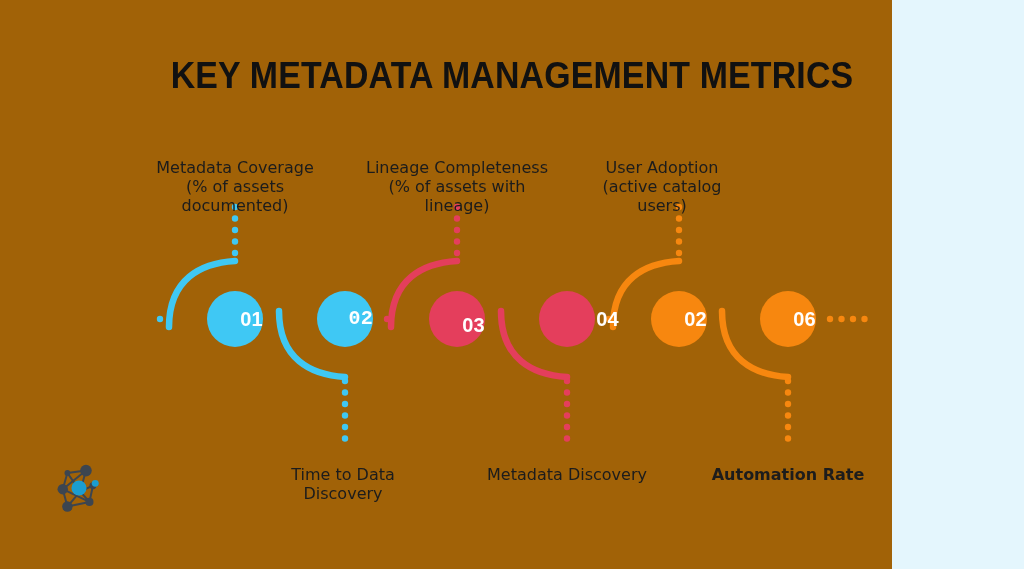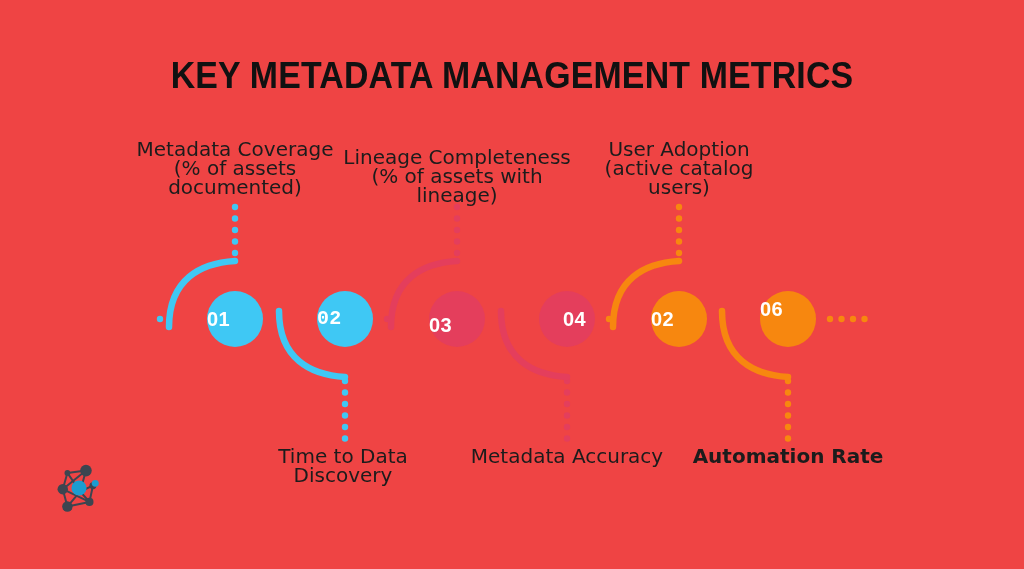--- a/index.html
+++ b/index.html
@@ -9,23 +9,23 @@
   }
   body {
     width: 1024px;
     height: 569px;
     background: #e4f6fd;
     font-family: "DejaVu Sans", sans-serif;
     overflow: hidden;
   }
   #stage {
     position: relative;
-    width: 1024px;
+    width: 892px;
     height: 569px;
-    background: #ef4444;
+    background: #a16207;
   }
 
   
   #title {
     position: absolute;
     top: 55px;
     left: 0;
     width: 1024px;
     text-align: center;
     font-family: "Liberation Sans", sans-serif;
@@ -45,35 +45,36 @@
     left: 0;
     width: 1024px;
     height: 569px;
   }
 
   
   .label {
     position: absolute;
     text-align: center;
     font-family: "DejaVu Sans", sans-serif;
-    font-size: 20px;
+    font-size: 16px;
     line-height: 19px;
     color: #1c1c1c;
     white-space: pre-line;
+    margin-top: 18px;
   }
   .label.top  { }
   .label.bottom { }
 
   
   .circle-num {
     position: absolute;
     width: 56px;
     height: 56px;
     line-height: 56px;
-    text-align: left;
+    text-align: right;
     font-family: "Liberation Sans", sans-serif;
     font-weight: bold;
     font-size: 20px;
     color: #ffffff;
     letter-spacing: 0.3px;
     pointer-events: none;
   }
 
   
   #logo {
@@ -154,30 +155,30 @@
 
   <div id="overlay">
       <div class="circle-num" style="left: 207px; top: 291px;">01</div>
       <div class="label top" style="width: 260px; left: 105px; top: 140px;">Metadata Coverage
 (% of assets
 documented)</div>
       <div class="circle-num" style="left: 317px; top: 291px; font-family: Liberation Mono, monospace;">02</div>
       <div class="label bottom" style="width: 260px; left: 213px; top: 447px;">Time to Data
 Discovery</div>
       <div class="circle-num" style="left: 429px; top: 297px;">03</div>
-      <div class="label top" style="width: 260px; left: 327px; top: 148px;">Lineage Completeness
+      <div class="label top" style="width: 260px; left: 327px; top: 140px;">Lineage Completeness
 (% of assets with
 lineage)</div>
       <div class="circle-num" style="left: 563px; top: 291px;">04</div>
-      <div class="label bottom" style="width: 260px; left: 437px; top: 447px;">Metadata Accuracy</div>
+      <div class="label bottom" style="width: 260px; left: 437px; top: 447px;">Metadata Discovery</div>
       <div class="circle-num" style="left: 651px; top: 291px;">02</div>
-      <div class="label top" style="width: 260px; left: 549px; top: 140px;">User Adoption
+      <div class="label top" style="width: 260px; left: 532px; top: 140px;">User Adoption
 (active catalog
 users)</div>
-      <div class="circle-num" style="left: 760px; top: 281px;">06</div>
+      <div class="circle-num" style="left: 760px; top: 291px;">06</div>
       <div class="label bottom" style="width: 260px; left: 658px; top: 447px; font-weight: bold;">Automation Rate</div>
     </div>
 
   <svg id="logo" viewBox="0 0 100 100">
     <g stroke="#3c4550" stroke-width="3.4" fill="none" stroke-linecap="round">
       <path d="M30 24 L62 20"></path>
       <path d="M30 24 L22 52"></path>
       <path d="M30 24 L52 56"></path>
       <path d="M22 52 L30 82"></path>
       <path d="M22 52 L62 20"></path>

